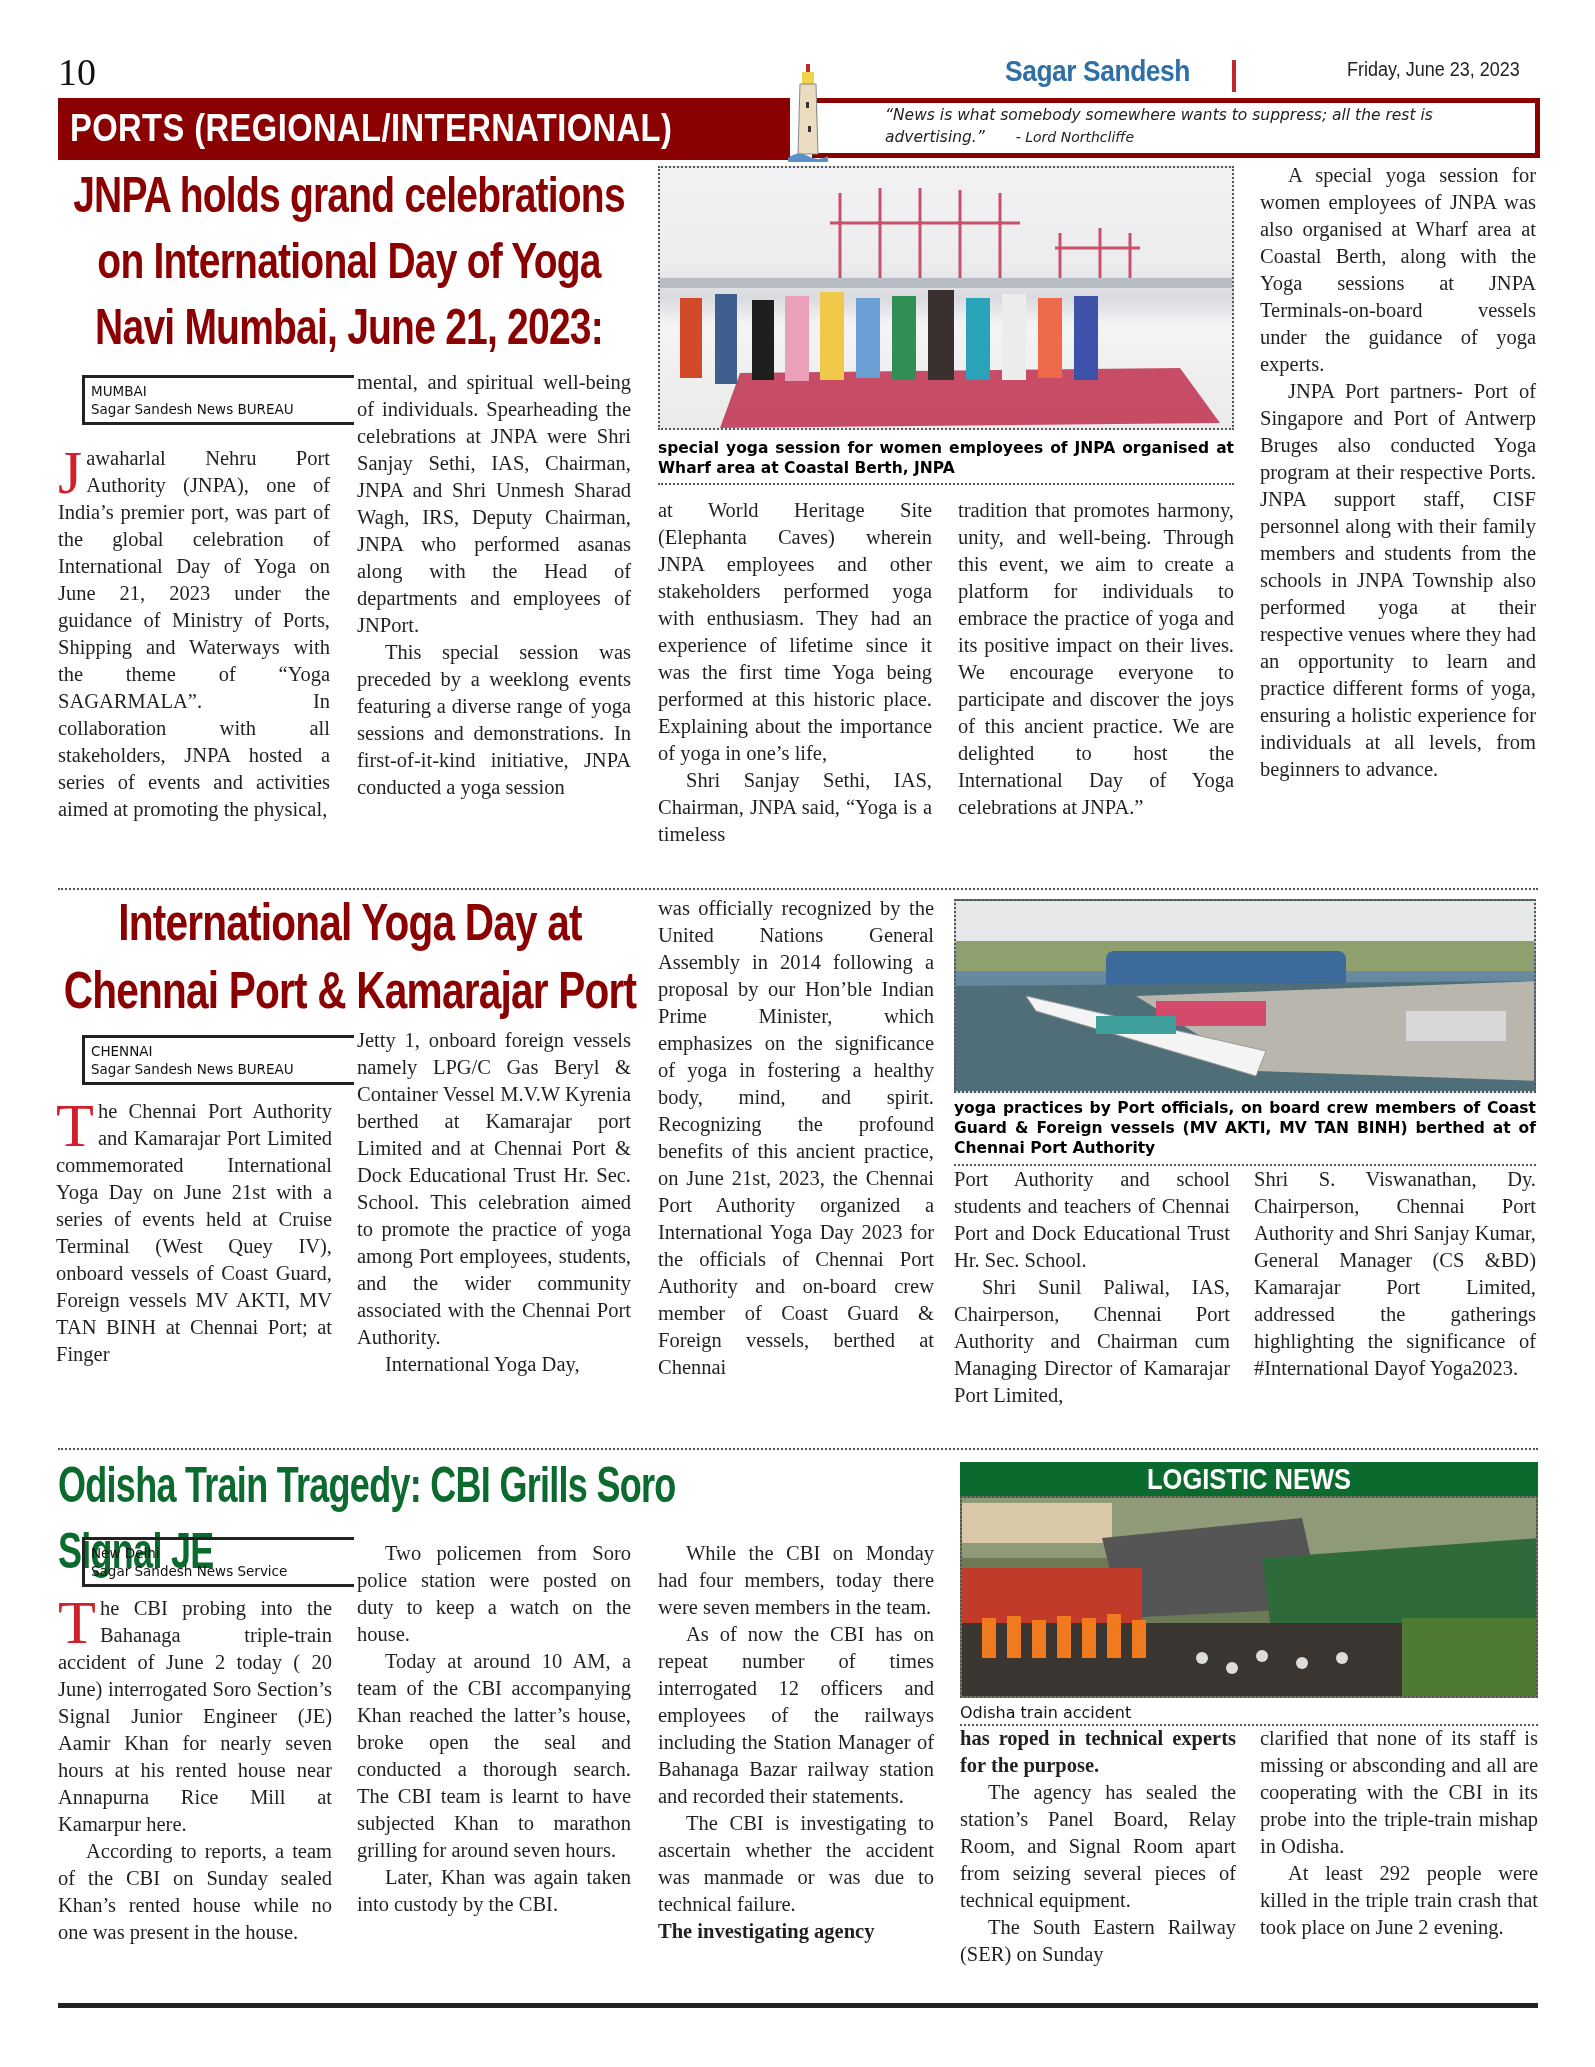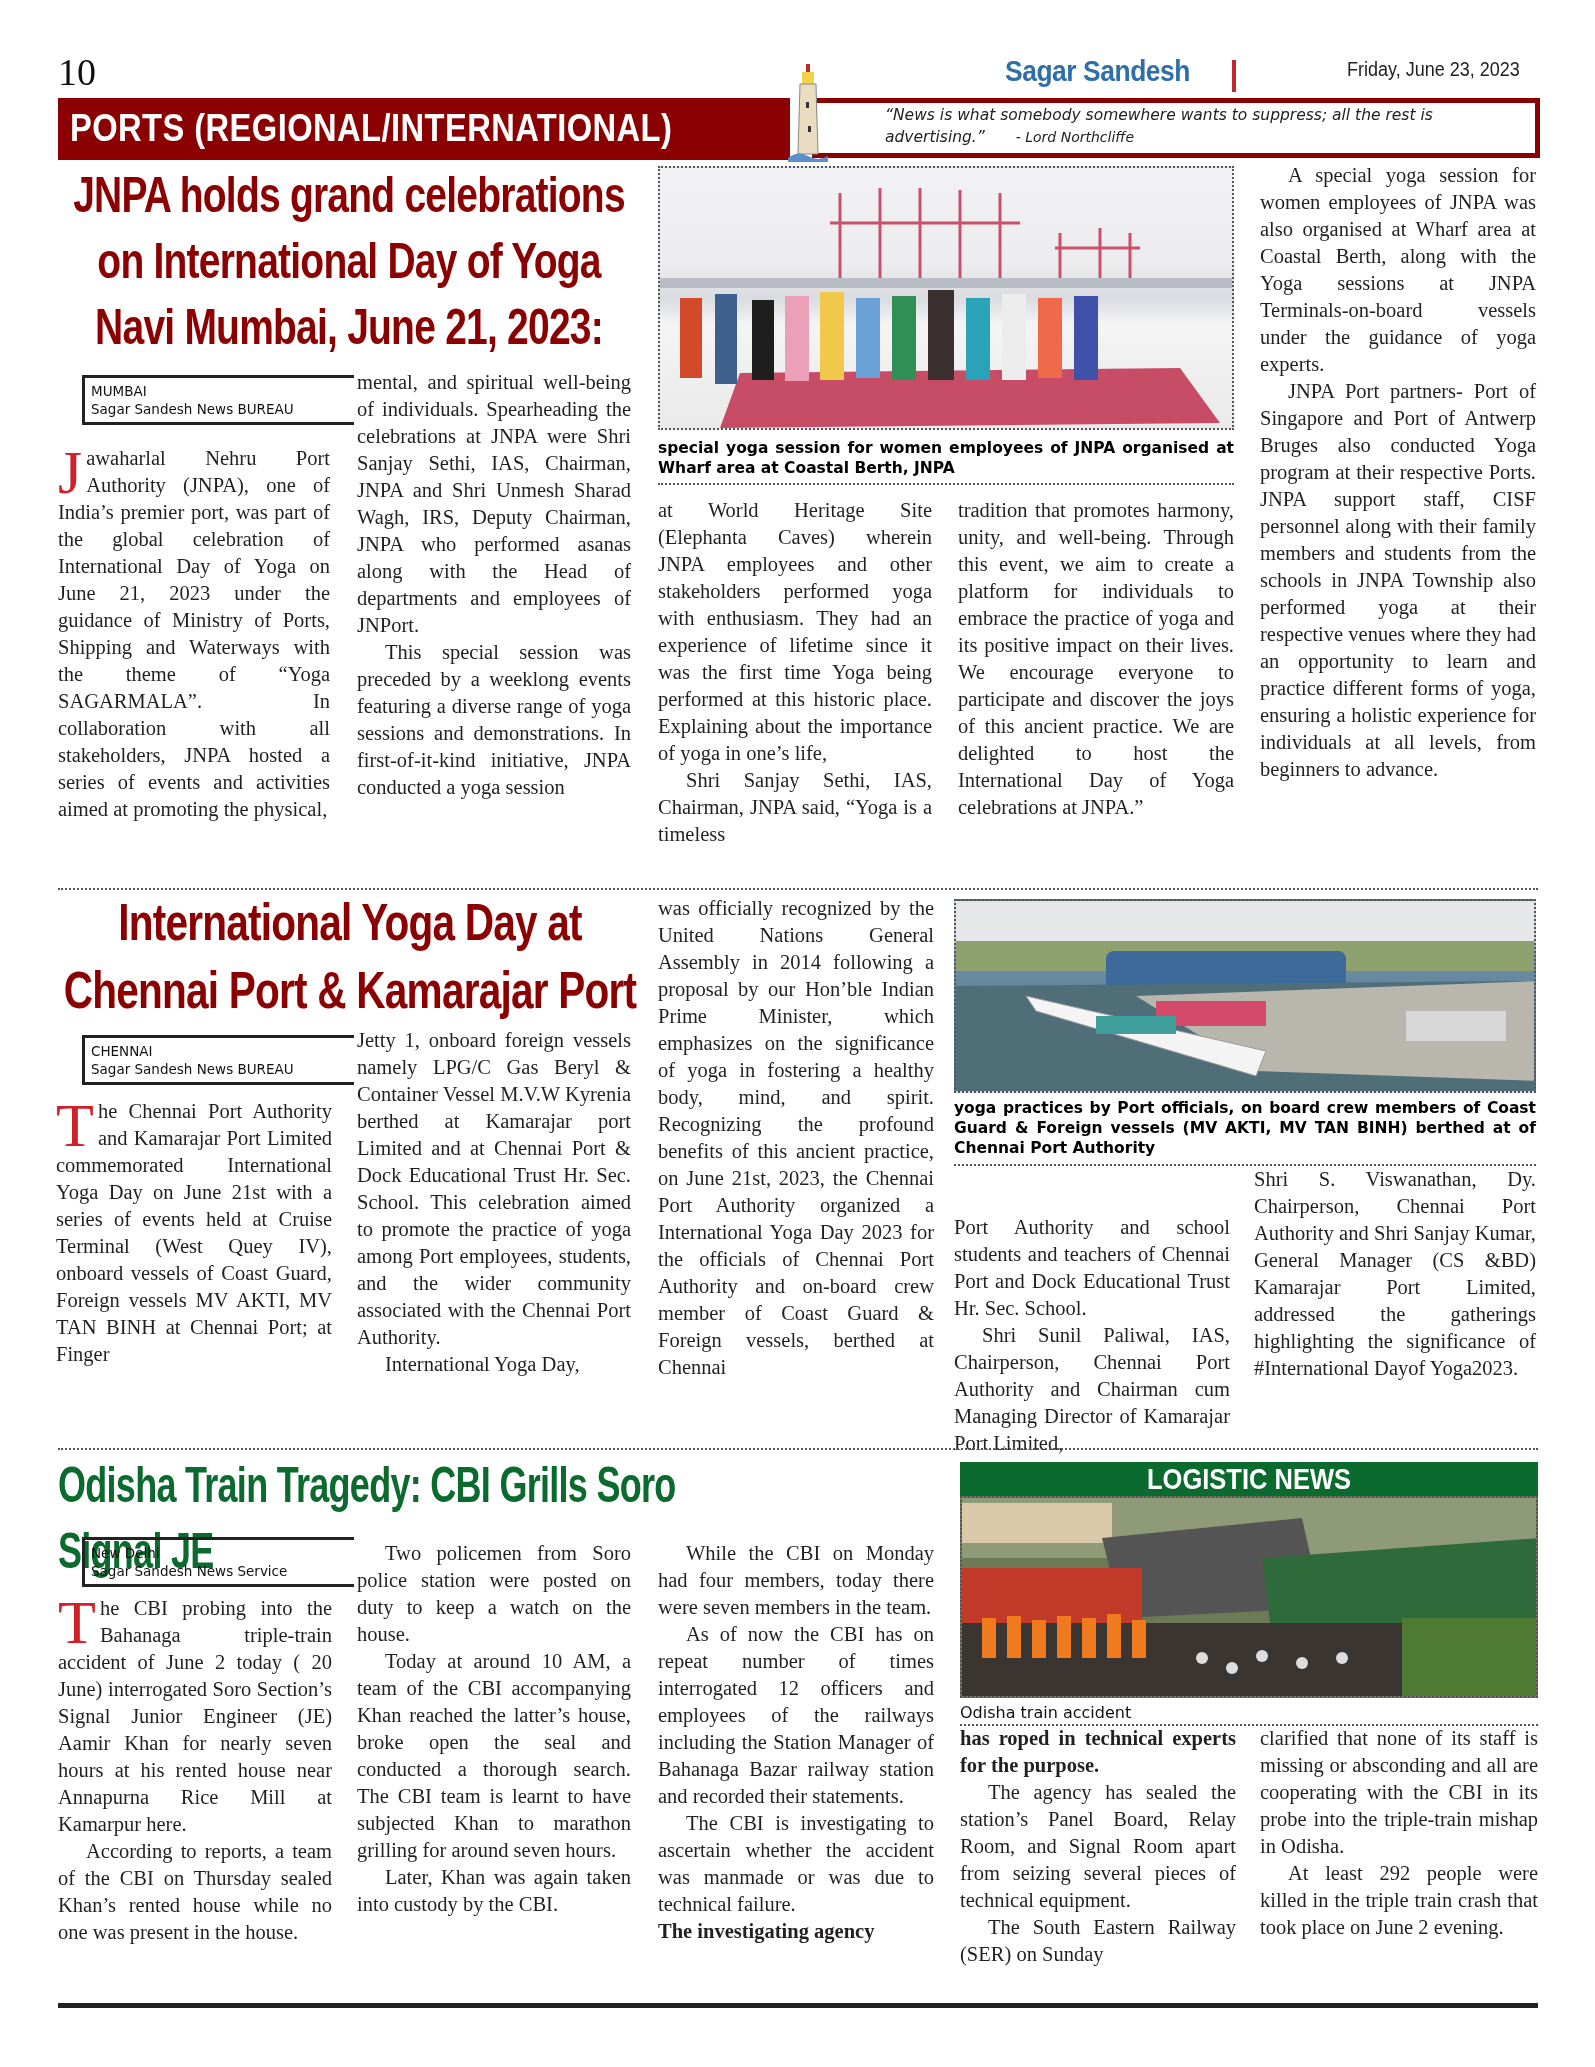--- a/index.html
+++ b/index.html
@@ -175,21 +175,21 @@
     <polygon points="180,95 582,80 582,180 300,170" fill="#b9b6ae"></polygon>
     <rect x="200" y="100" width="110" height="25" fill="#d44a6a"></rect>
     <polygon points="70,95 310,150 300,175 80,110" fill="#f4f4f4" stroke="#999"></polygon>
     <rect x="140" y="115" width="80" height="18" fill="#3f9f9a"></rect>
     <rect x="450" y="110" width="100" height="30" fill="#d8d8d8"></rect>
   </svg>
 </div>
 <div class="abs caption" style="left:954px; top:1098px; width:582px;">yoga practices by Port  officials, on board crew members of Coast Guard &amp; Foreign vessels (MV AKTI, MV TAN BINH) berthed at of Chennai Port Authority</div>
 <div class="abs dotted-h" style="left:954px; top:1164px; width:582px;"></div>
 
-<div class="abs col" style="left:954px; top:1166px; width:276px;margin-top:48px;">
+<div class="abs col" style="left:954px; top:1166px; width:276px;">
   <p>Port Authority and school students and teachers of Chennai Port and Dock Educational Trust Hr. Sec. School.</p>
   <p class="ind">Shri Sunil Paliwal, IAS, Chairperson, Chennai Port Authority and Chairman cum Managing Director of Kamarajar Port Limited,</p>
 </div>
 <div class="abs col" style="left:1254px; top:1166px; width:282px;">
   <p>Shri S. Viswanathan, Dy. Chairperson, Chennai Port Authority and Shri Sanjay Kumar, General Manager (CS &amp;BD) Kamarajar Port Limited, addressed the gatherings highlighting the significance of #International Dayof Yoga2023.</p>
 </div>
 
 <div class="abs dotted-h" style="left:58px; top:1448px; width:1480px;"></div>
 
 <div class="abs hl hl-green hl3">Odisha Train Tragedy: CBI Grills Soro Signal JE</div>
@@ -197,21 +197,21 @@
 <div class="abs byline-box" style="left:58px; top:1537px; width:272px;">
   <div>New Delhi</div>
   <div>Sagar Sandesh News Service</div>
 </div>
 
 <div class="abs col" style="left:58px; top:1595px; width:274px;">
   <p>
     <span class="dropcap">T</span>
     <span>he CBI probing into the Bahanaga triple-train accident of June 2 today ( 20 June) interrogated Soro Section’s Signal Junior Engineer (JE) Aamir Khan for nearly seven hours at his rented house near Annapurna Rice Mill at Kamarpur here.</span>
   </p>
-  <p class="ind">According to reports, a team of the CBI on Thursday sealed Khan’s rented house while no one was present in the house.</p>
+  <p class="ind">According to reports, a team of the CBI on Sunday sealed Khan’s rented house while no one was present in the house.</p>
 </div>
 
 <div class="abs col" style="left:357px; top:1540px; width:274px;">
   <p class="ind">Two policemen from Soro police station were posted on duty to keep a watch on the house.</p>
   <p class="ind">Today at around 10 AM, a team of the CBI accompanying Khan reached the latter’s house, broke open the seal and conducted a thorough search. The CBI team is learnt to have subjected Khan to marathon grilling for around seven hours.</p>
   <p class="ind">Later, Khan was again taken into custody by the CBI.</p>
 </div>
 
 <div class="abs col" style="left:658px; top:1540px; width:276px;">
   <p class="ind">While the CBI on Monday had four members, today there were seven members in the team.</p>

